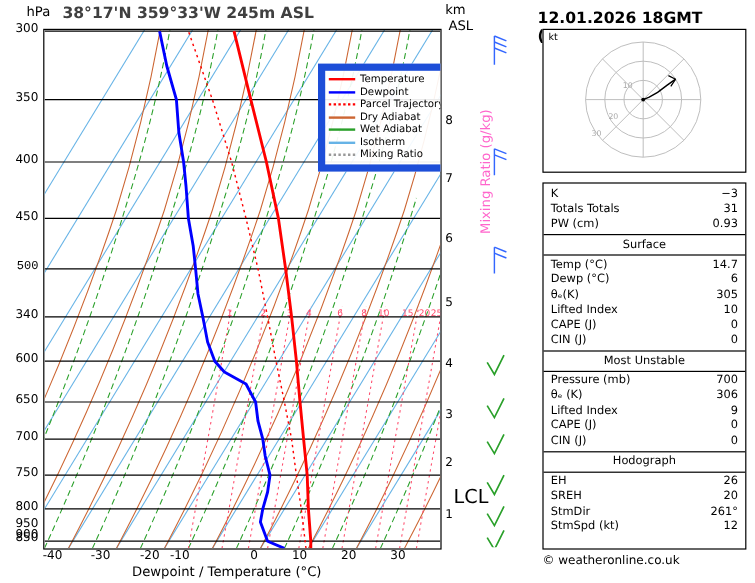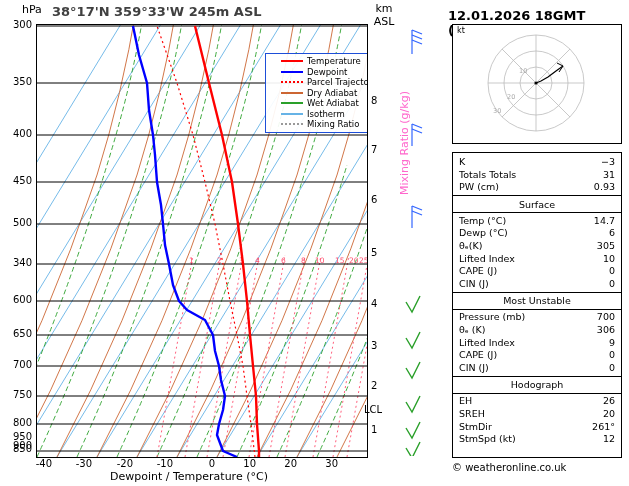--- a/index.html
+++ b/index.html
@@ -1,37 +1,37 @@
 <!DOCTYPE html>
 <html><head>
 <meta charset="utf-8">
 <style>
   html,body{margin:0;padding:0;}
   body{width:629px;height:486px;background:#ffffff;font-family:"DejaVu Sans",sans-serif;position:relative;overflow:hidden;}
   .abs{position:absolute;}
   
   #hpa-label{left:22px;top:3px;font-size:11px;color:#000;}
   #station-title{left:52px;top:4px;font-size:13px;font-weight:bold;color:#404040;}
-  #km-label{left:371px;top:2px;font-size:11px;color:#000;text-align:center;width:26px;}
+  #km-label{left:371px;top:2px;font-size:11px;color:#000;width:26px;}
   #asl-label{left:371px;top:15px;font-size:11px;color:#000;text-align:center;width:26px;}
   #date-title{left:448px;top:8px;font-size:13px;font-weight:bold;color:#000;}
   
   #plot{left:36px;top:24px;width:330px;height:432px;border:1px solid #000;background:#fff;overflow:hidden;}
   #plot svg{display:block;}
   
   .ytick{position:absolute;font-size:10px;color:#000;text-align:right;width:32px;left:0px;}
   .xtick{position:absolute;font-size:10px;color:#000;text-align:right;width:30px;top:458px;}
   #xaxis-title{left:110px;top:470px;font-size:11px;color:#000;}
   
   .kmtick{position:absolute;font-size:10px;color:#000;left:371px;width:16px;text-align:left;}
   
   #mr-label{left:398px;top:195px;font-size:11px;color:#ff66cc;transform:rotate(-90deg);transform-origin:left top;white-space:nowrap;}
-  #lcl-label{left:364px;top:404px;font-size:10px;color:#000;text-align:right;}
-  
-  #legend{left:228px;top:28px;width:133px;background:rgba(255,255,255,0.92);border:1px solid #1d4ed8;padding:2px 15px;font-size:8.5px;line-height:10.5px;}
+  #lcl-label{left:378px;top:404px;font-size:16px;color:#000;text-align:right;}
+  
+  #legend{left:228px;top:28px;width:133px;background:rgba(255,255,255,0.92);border:6px solid #1d4ed8;padding:2px 3px;font-size:8.5px;line-height:10.5px;}
   .lgrow{display:flex;align-items:center;height:10.5px;}
   .lgline{width:22px;height:0;border-top-width:2px;border-top-style:solid;margin-right:4px;}
   .lgtext{color:#000;}
   
   #hodo-box{left:452px;top:24px;width:168px;height:118px;border:1px solid #000;background:#fff;}
   #hodo-kt{left:457px;top:26px;font-size:8px;color:#000;}
   
   #stats{left:452px;top:152px;width:168px;height:304px;border:1px solid #000;background:#fff;font-size:9.5px;color:#000;}
   .srow{display:flex;justify-content:space-between;padding:0 6px;line-height:12.6px;height:12.6px;}
   .shdr{text-align:center;line-height:13px;height:13px;font-size:9.5px;}
@@ -176,37 +176,37 @@
       <span class="lgline" style="border-top-color:#999999;border-top-style:dotted"></span>
       <span class="lgtext">Mixing Ratio</span>
     </div>
   </div>
 </div>
 
 <div class="ytick" style="top:19px;">300</div>
 <div class="ytick" style="top:76px;">350</div>
 <div class="ytick" style="top:128px;">400</div>
 <div class="ytick" style="top:175px;">450</div>
-<div class="ytick" style="top:217px;">500</div>
+<div class="ytick" style="top:217px;font-family:Liberation Mono, monospace;">500</div>
 <div class="ytick" style="top:257px;">340</div>
 <div class="ytick" style="top:294px;">600</div>
 <div class="ytick" style="top:328px;">650</div>
 <div class="ytick" style="top:359px;">700</div>
 <div class="ytick" style="top:389px;">750</div>
 <div class="ytick" style="top:417px;">800</div>
 <div class="ytick" style="top:443px;">850</div>
 
 <div class="ytick" style="top:440px;">900</div>
 
 <div class="ytick" style="top:431px;">950</div>
 
 <div class="xtick" style="left:22px;">-40</div>
 <div class="xtick" style="left:62px;">-30</div>
 <div class="xtick" style="left:103px;">-20</div>
-<div class="xtick" style="left:143px;">-10</div>
+<div class="xtick" style="left:128px;">-10</div>
 <div class="xtick" style="left:185px;">0</div>
 <div class="xtick" style="left:226px;">10</div>
 <div class="xtick" style="left:267px;">20</div>
 <div class="xtick" style="left:308px;">30</div>
 <div class="abs" id="xaxis-title">Dewpoint / Temperature (°C)</div>
 
 <div class="kmtick" style="top:95px;">8</div>
 <div class="kmtick" style="top:144px;">7</div>
 <div class="kmtick" style="top:194px;">6</div>
 <div class="kmtick" style="top:247px;">5</div>

